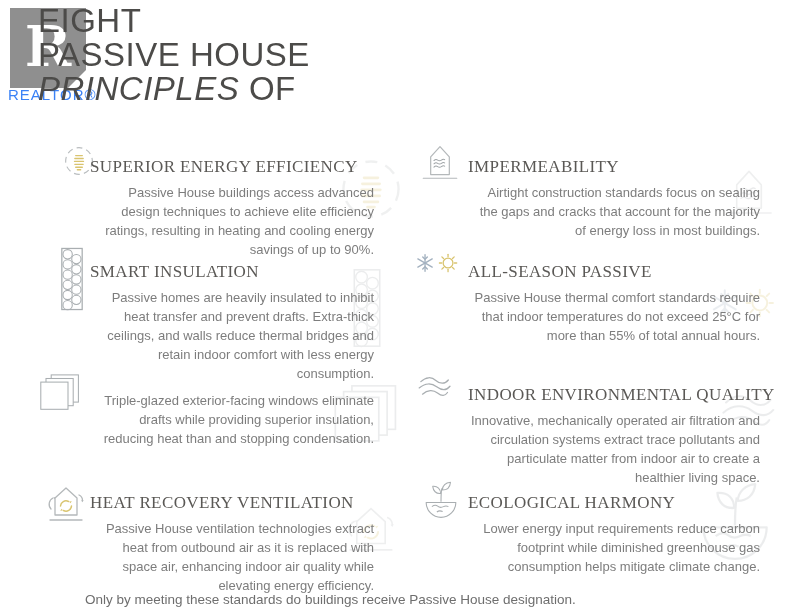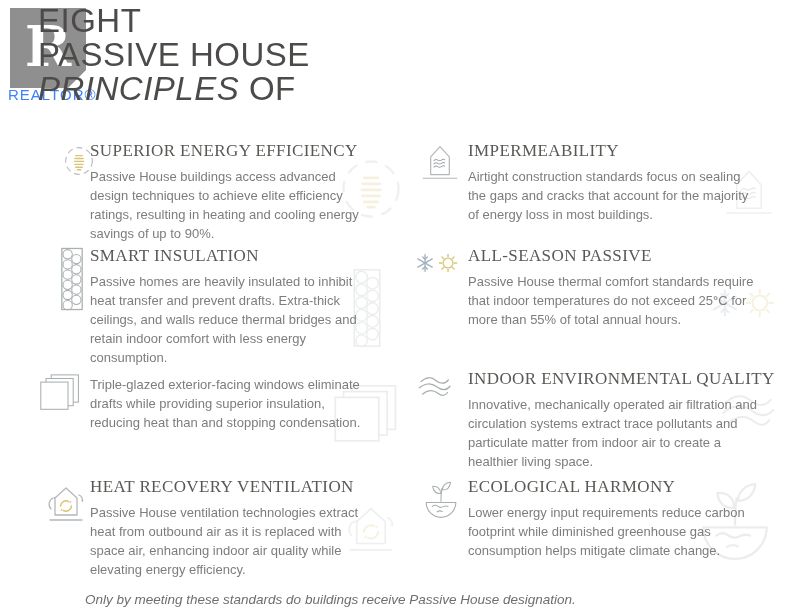--- a/index.html
+++ b/index.html
@@ -25,37 +25,37 @@
     color:#3b82f6;font-size:15px;letter-spacing:1px;
   }
   
   .title{
     position:absolute;left:38px;top:4px;z-index:2;
     font-family:Liberation Sans, sans-serif;font-size:33px;line-height:34px;
     color:#4c4b49;letter-spacing:0.5px;
   }
   .title .it{font-style:italic;}
   
-  .section{position:absolute;}
+  .section{position:absolute;margin-top:16px;}
   .sec-title{
     margin:0;font-family:"Liberation Serif",serif;font-weight:400;
     font-size:17px;letter-spacing:0.4px;color:#5a5855;white-space:nowrap;
   }
   .sec-body{
-    margin:7px 0 0 0;font-size:13px;line-height:1.46;color:#7d7d7d;
+    margin:7px 0 0 0;font-size:13px;line-height:1.46;color:#7d7d7d;text-align:right;
   }
   .col-left{left:90px;width:284px;}
   .col-right{left:468px;width:292px;}
   
   .icon{position:absolute;overflow:visible;}
   .ghost{position:absolute;opacity:0.22;overflow:visible;}
   
   .footer-note{
     position:absolute;left:85px;top:592px;
-    font-size:13.5px;color:#6e6e6e;font-style:italic;
+    font-size:13.5px;color:#6e6e6e;
   }
 </style>
 </head>
 <body>
 
 <svg aria-hidden="true" style="position:absolute;width:0;height:0;">
   <defs>
     <symbol id="sym-bulb" viewBox="0 0 36 36">
       <circle cx="18" cy="18" r="16" fill="none" stroke="#b9bdbf" stroke-width="1.4" stroke-dasharray="7 5"></circle>
       <g stroke="#d9c46f" stroke-width="1.6" stroke-linecap="round" fill="none">

